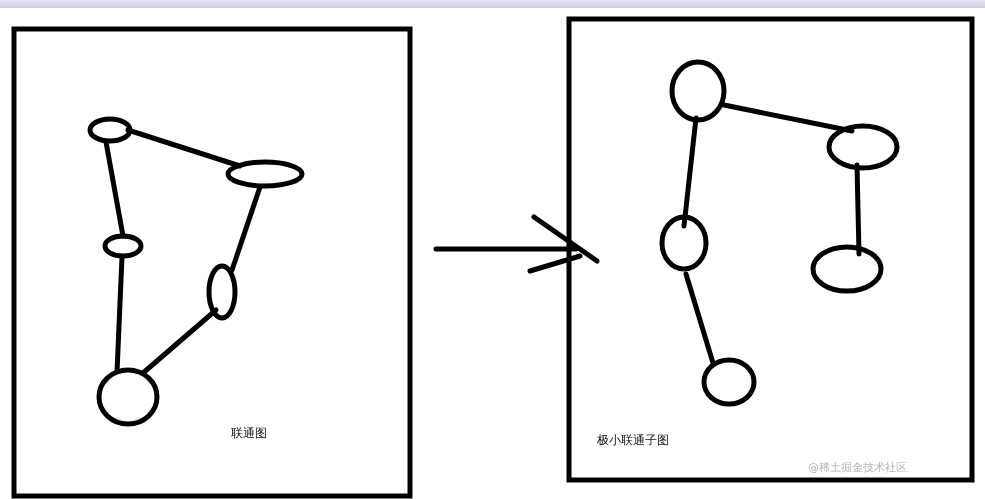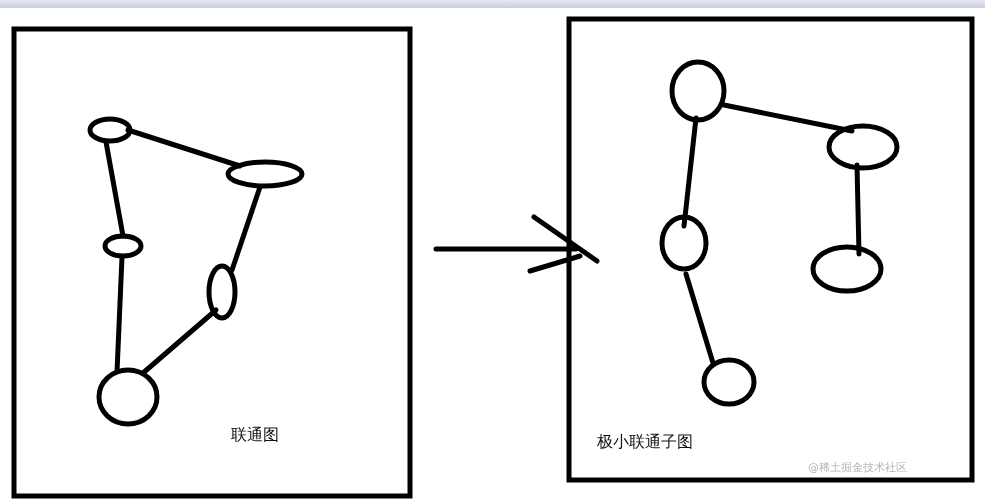--- a/index.html
+++ b/index.html
@@ -1,21 +1,21 @@
 <!DOCTYPE html>
 <html><head>
 <meta charset="utf-8">
 <style>
   html, body { margin:0; padding:0; }
   body { width:985px; height:499px; background:#ffffff; position:relative; overflow:hidden;
          font-family:"DejaVu Sans", "Liberation Sans", sans-serif; }
   .topbar { position:absolute; left:0; top:0; width:985px; height:8px;
             background:linear-gradient(#e6e9f2, #c9cde0); }
   svg { position:absolute; left:0; top:0; }
-  .label { position:absolute; font-size:16px; color:#111; white-space:nowrap; }
+  .label { position:absolute; font-size:12px; color:#111; white-space:nowrap; }
   .watermark { position:absolute; font-size:11px; color:#b5b5b5; white-space:nowrap; }
 </style>
 </head>
 <body>
 
 <div class="topbar"></div>
 
 <svg width="985" height="499" viewBox="0 0 985 499">
 
   <g fill="none" stroke="#000" stroke-width="5" stroke-linecap="round">

